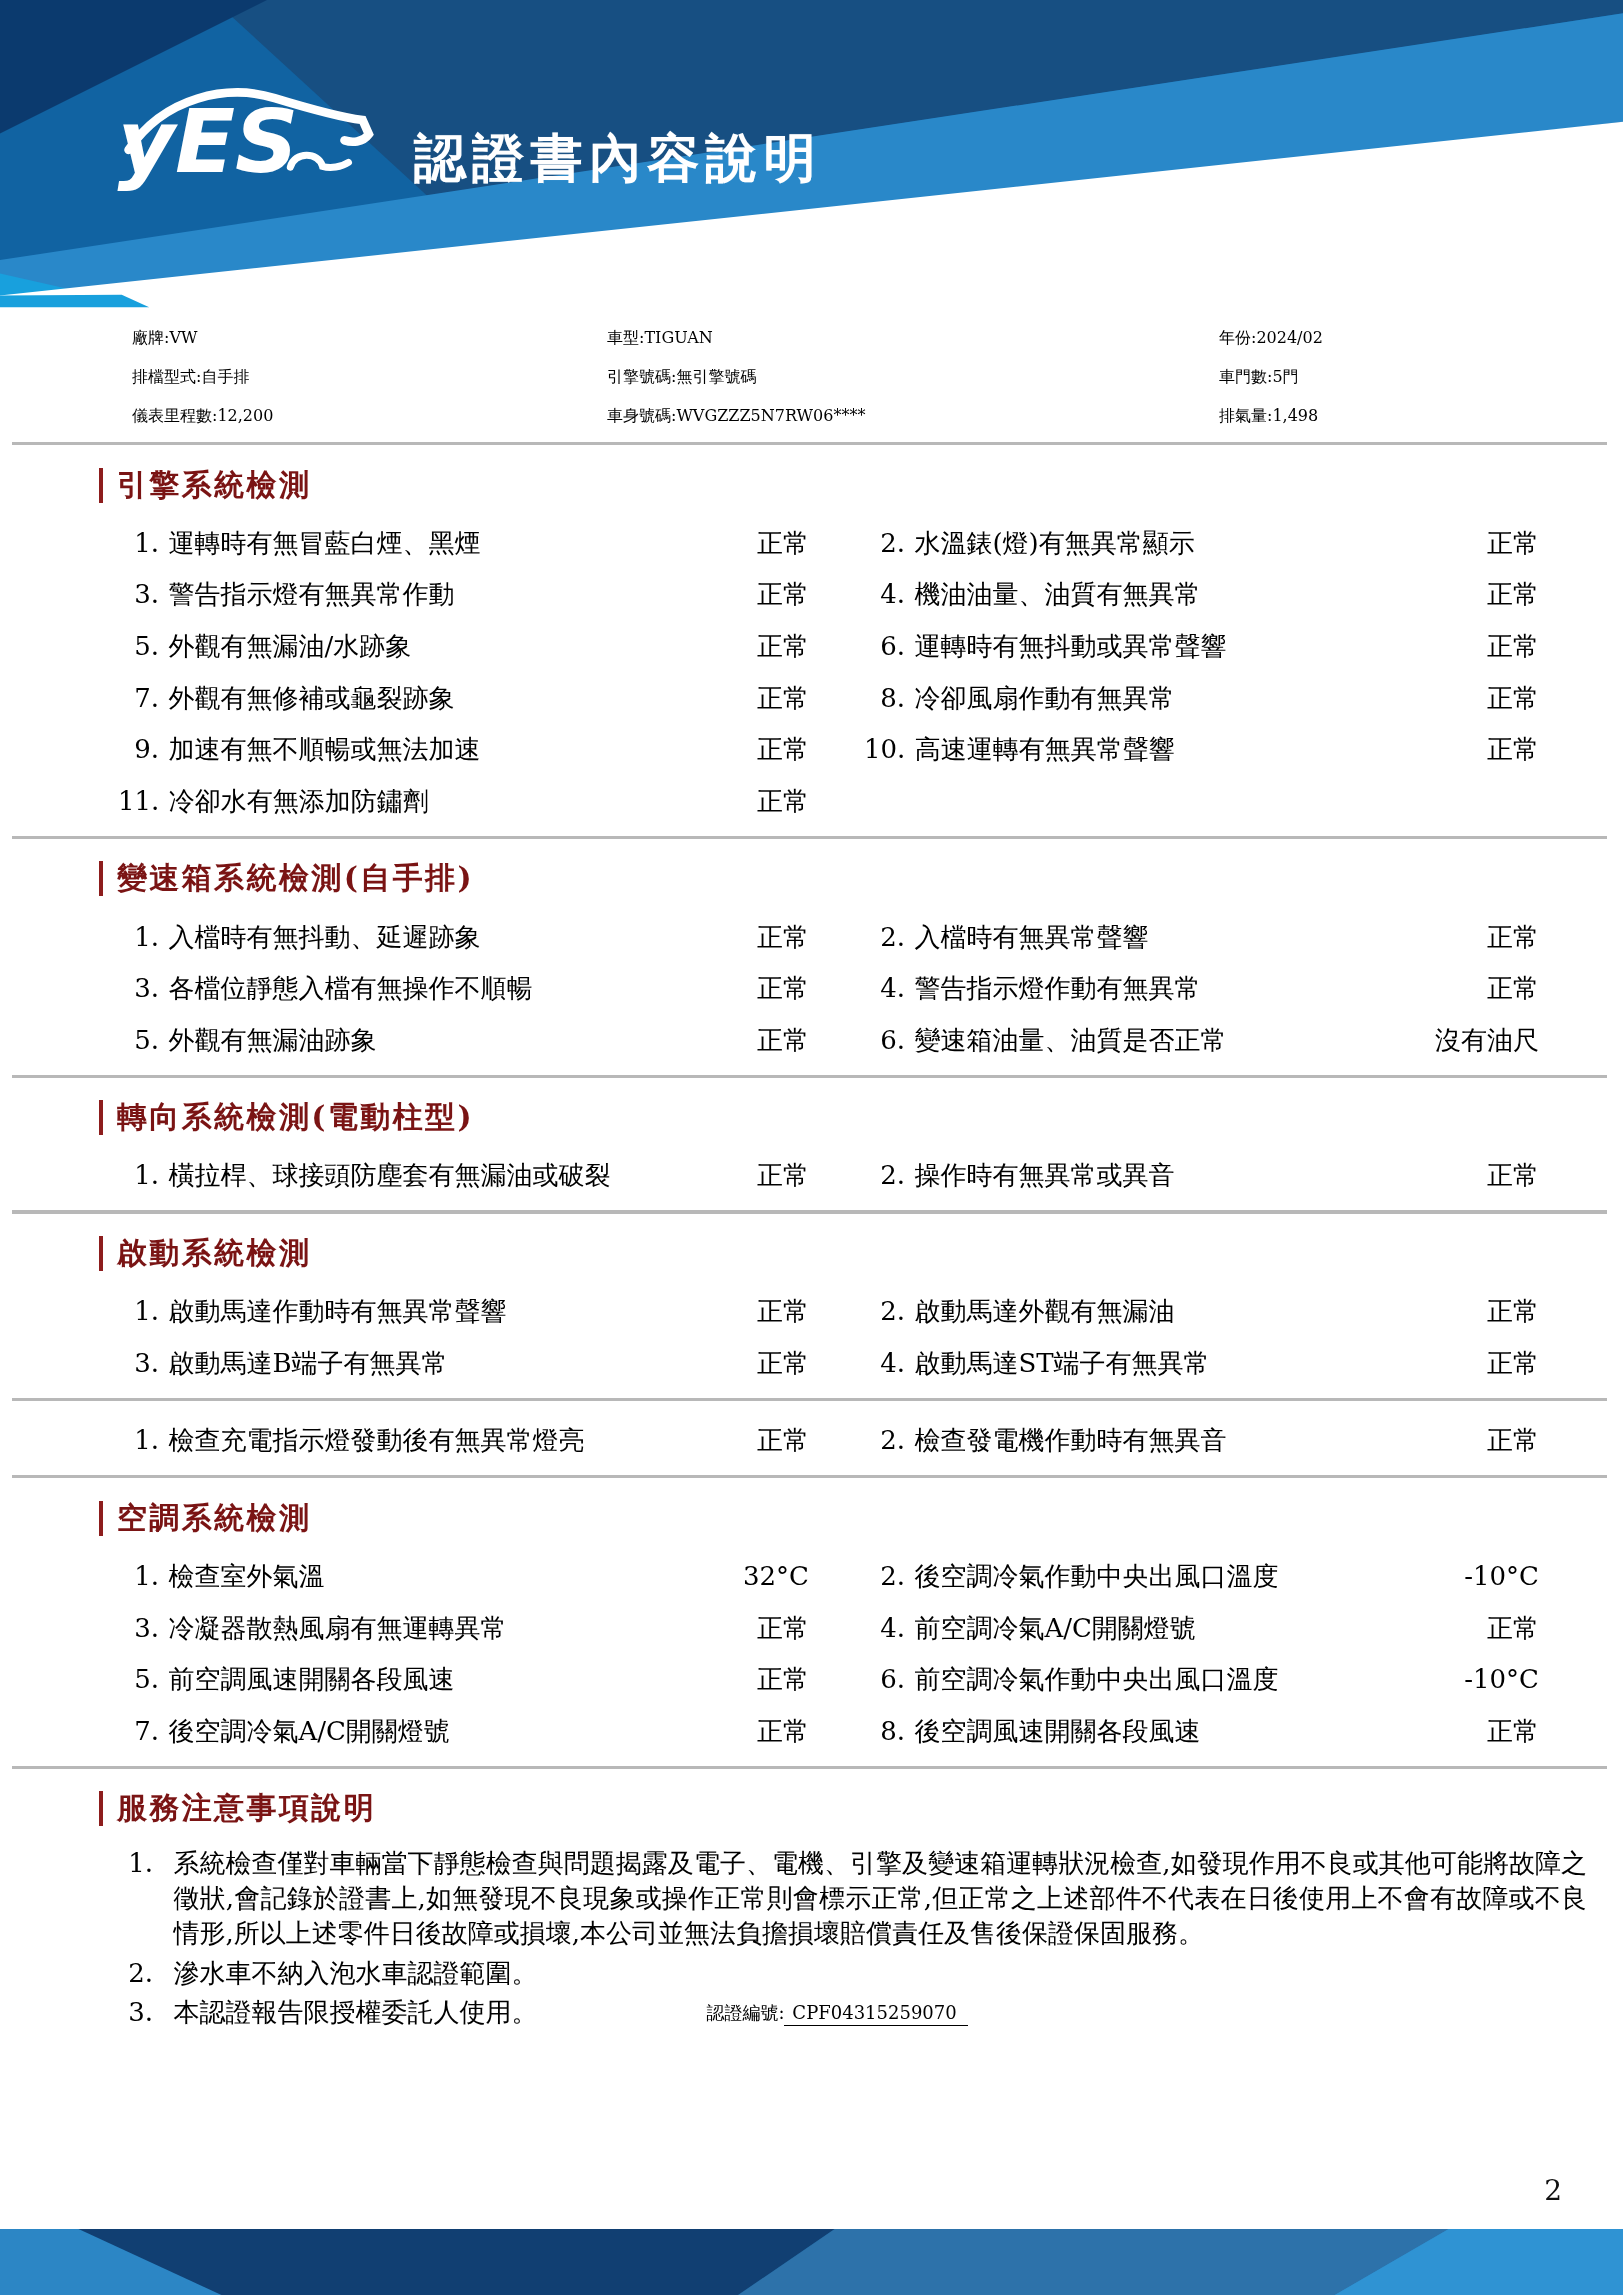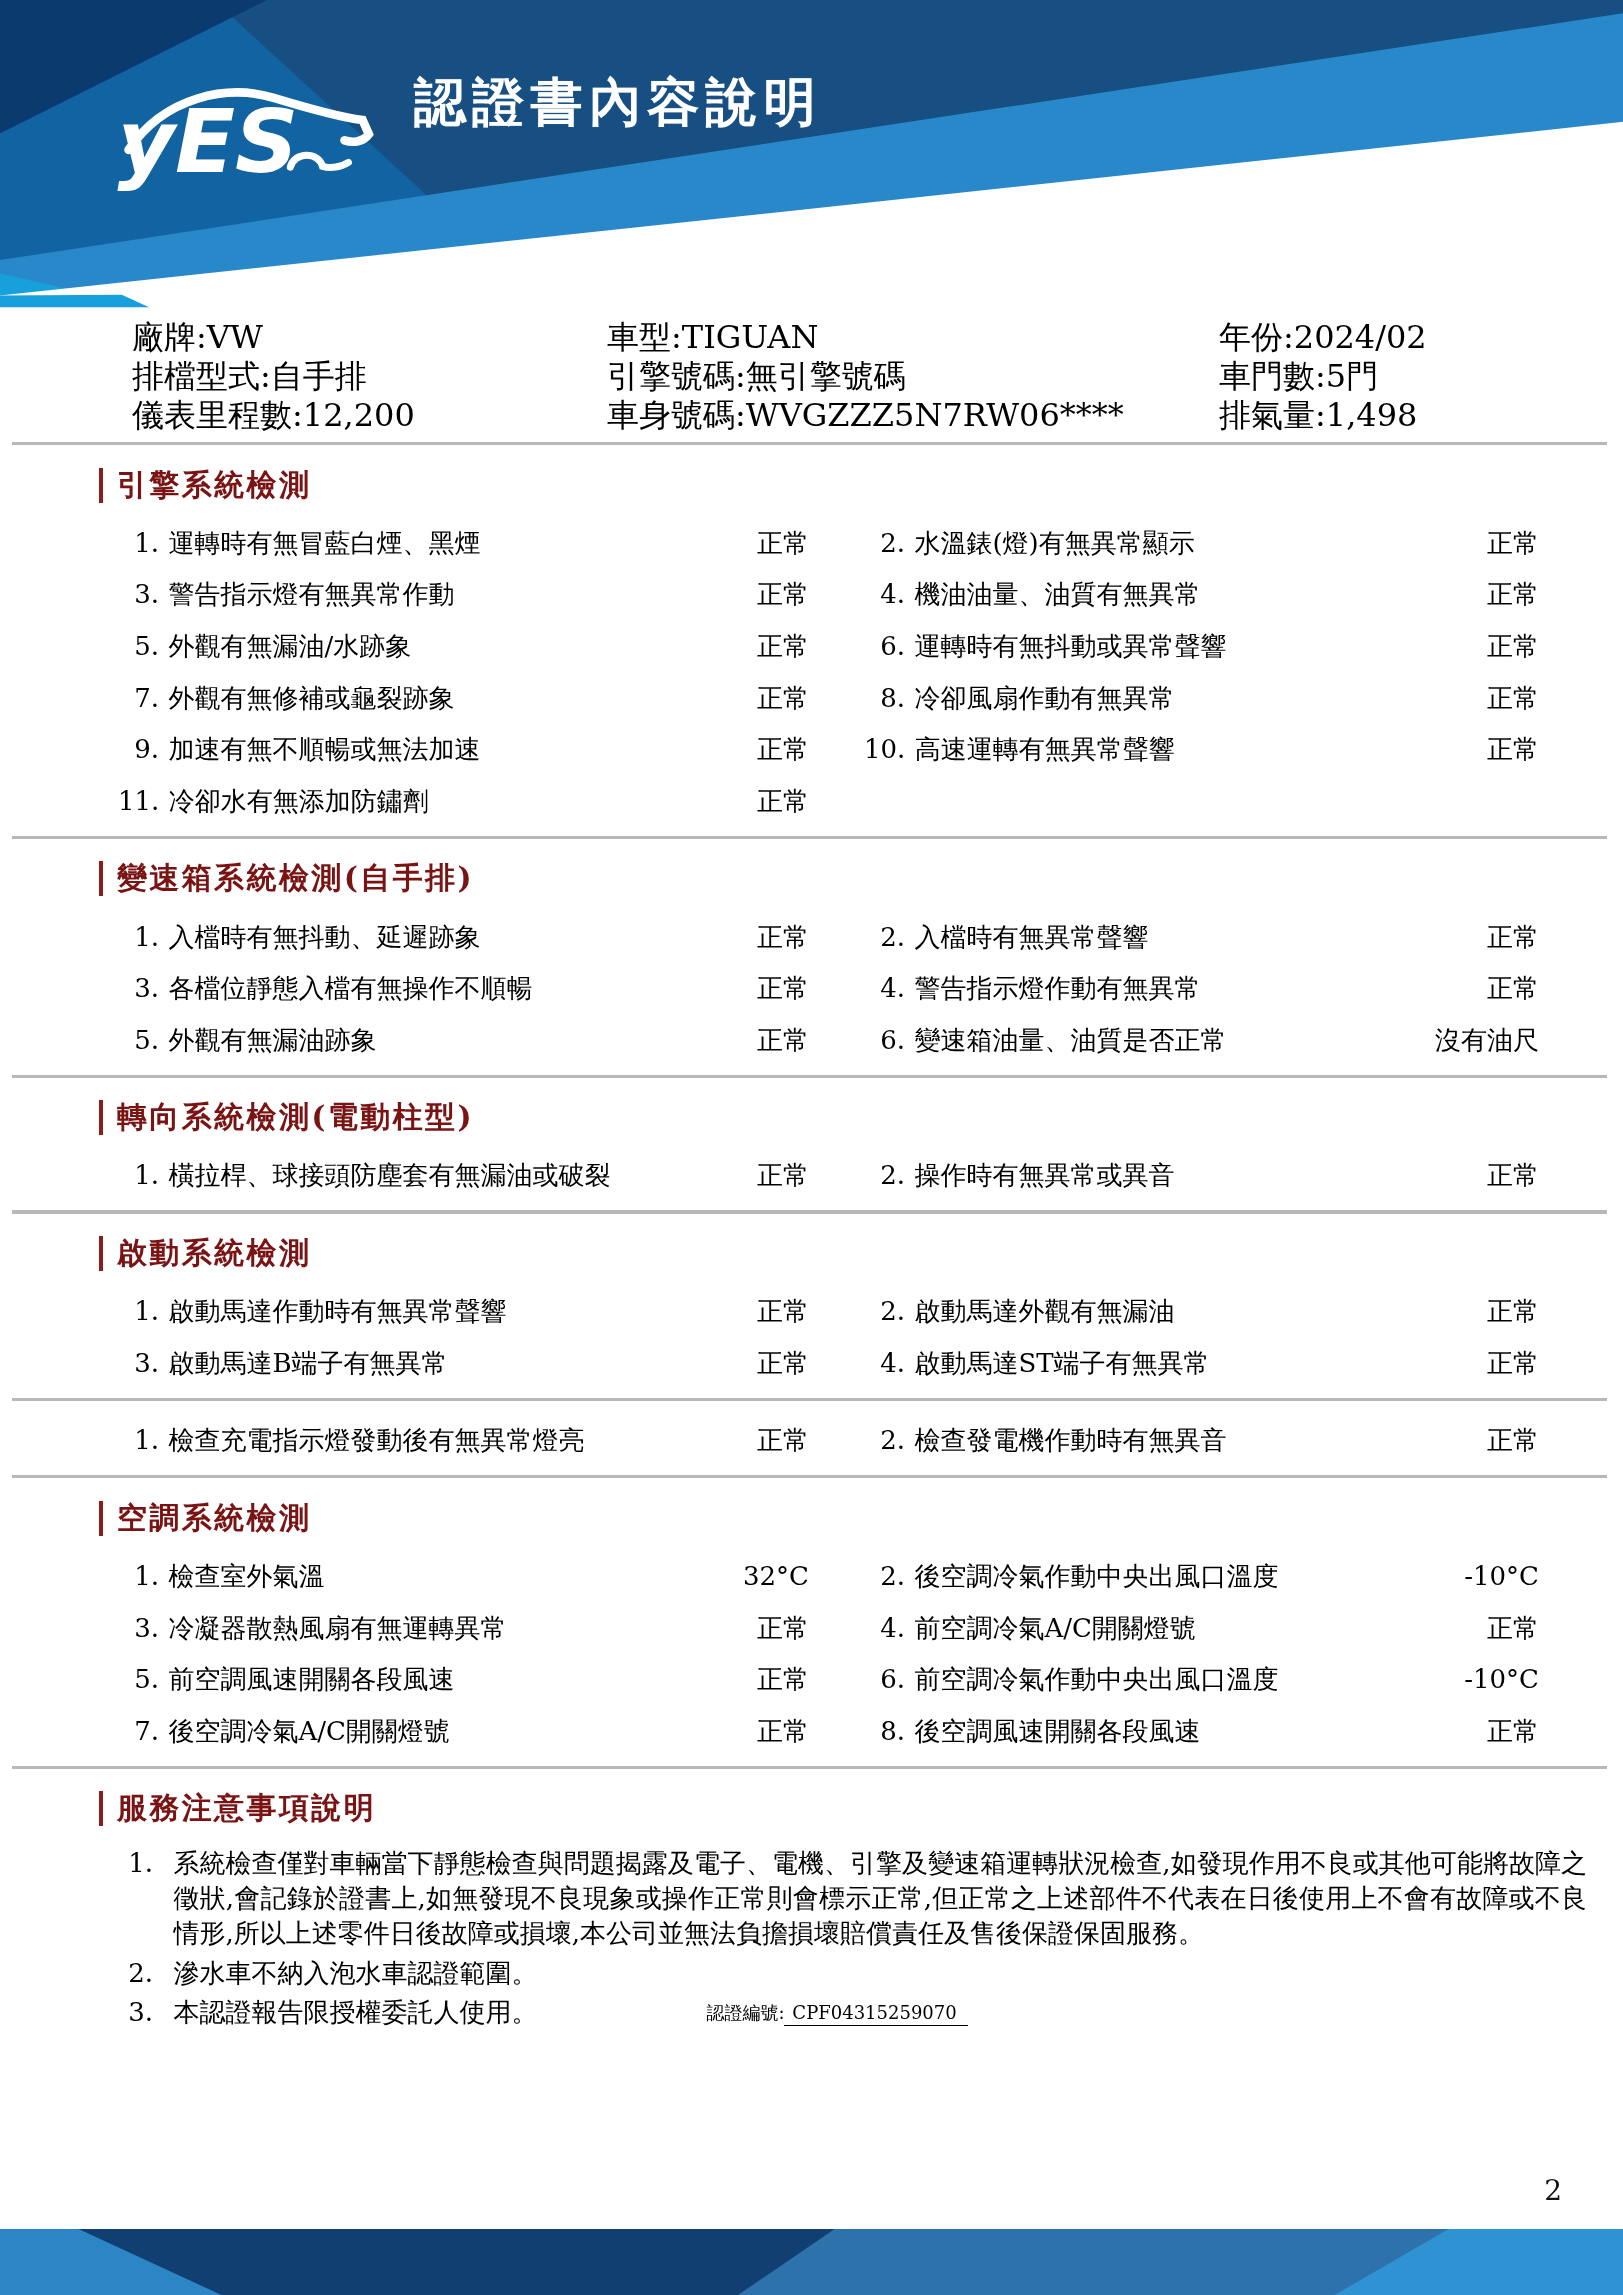--- a/index.html
+++ b/index.html
@@ -8,33 +8,33 @@
     width:1623px;height:2295px;
     background:#ffffff;
     font-family:"DejaVu Serif","Liberation Serif",serif;
     color:#000;
     overflow:hidden;
     margin:0 auto;
   }
   
   .header{position:relative;width:1623px;height:308px;}
   .header svg.bg{position:absolute;left:0;top:0;width:100%;height:100%;display:block;}
-  .brand{position:absolute;left:116px;top:68px;display:flex;align-items:flex-start;gap:31px;}
+  .brand{position:absolute;left:116px;top:68px;display:flex;align-items:flex-end;gap:31px;}
   .brand .title{
     color:#fff;font-size:52px;font-weight:bold;letter-spacing:6.3px;
     font-family:"DejaVu Sans","Liberation Sans",sans-serif;
     text-shadow:0 0 0.8px rgba(255,255,255,.4);
     white-space:nowrap;
   }
   
   .info{
     margin:10.2px 0 0 132px;
     display:grid;
     grid-template-columns:475px 612px auto;
-    font-size:32px;line-height:39px;
+    font-size:16px;line-height:39px;
     white-space:nowrap;
   }
   .info .cell{display:block;}
   
   .sep{height:3.1px;background:#b8b8b8;margin:0 15.7px 0 11.8px;}
   .sep.first{margin-top:7px;}
   
   .sec-title{
     display:flex;align-items:center;gap:14px;
     margin:22px 8px 0 99px;height:36px;

